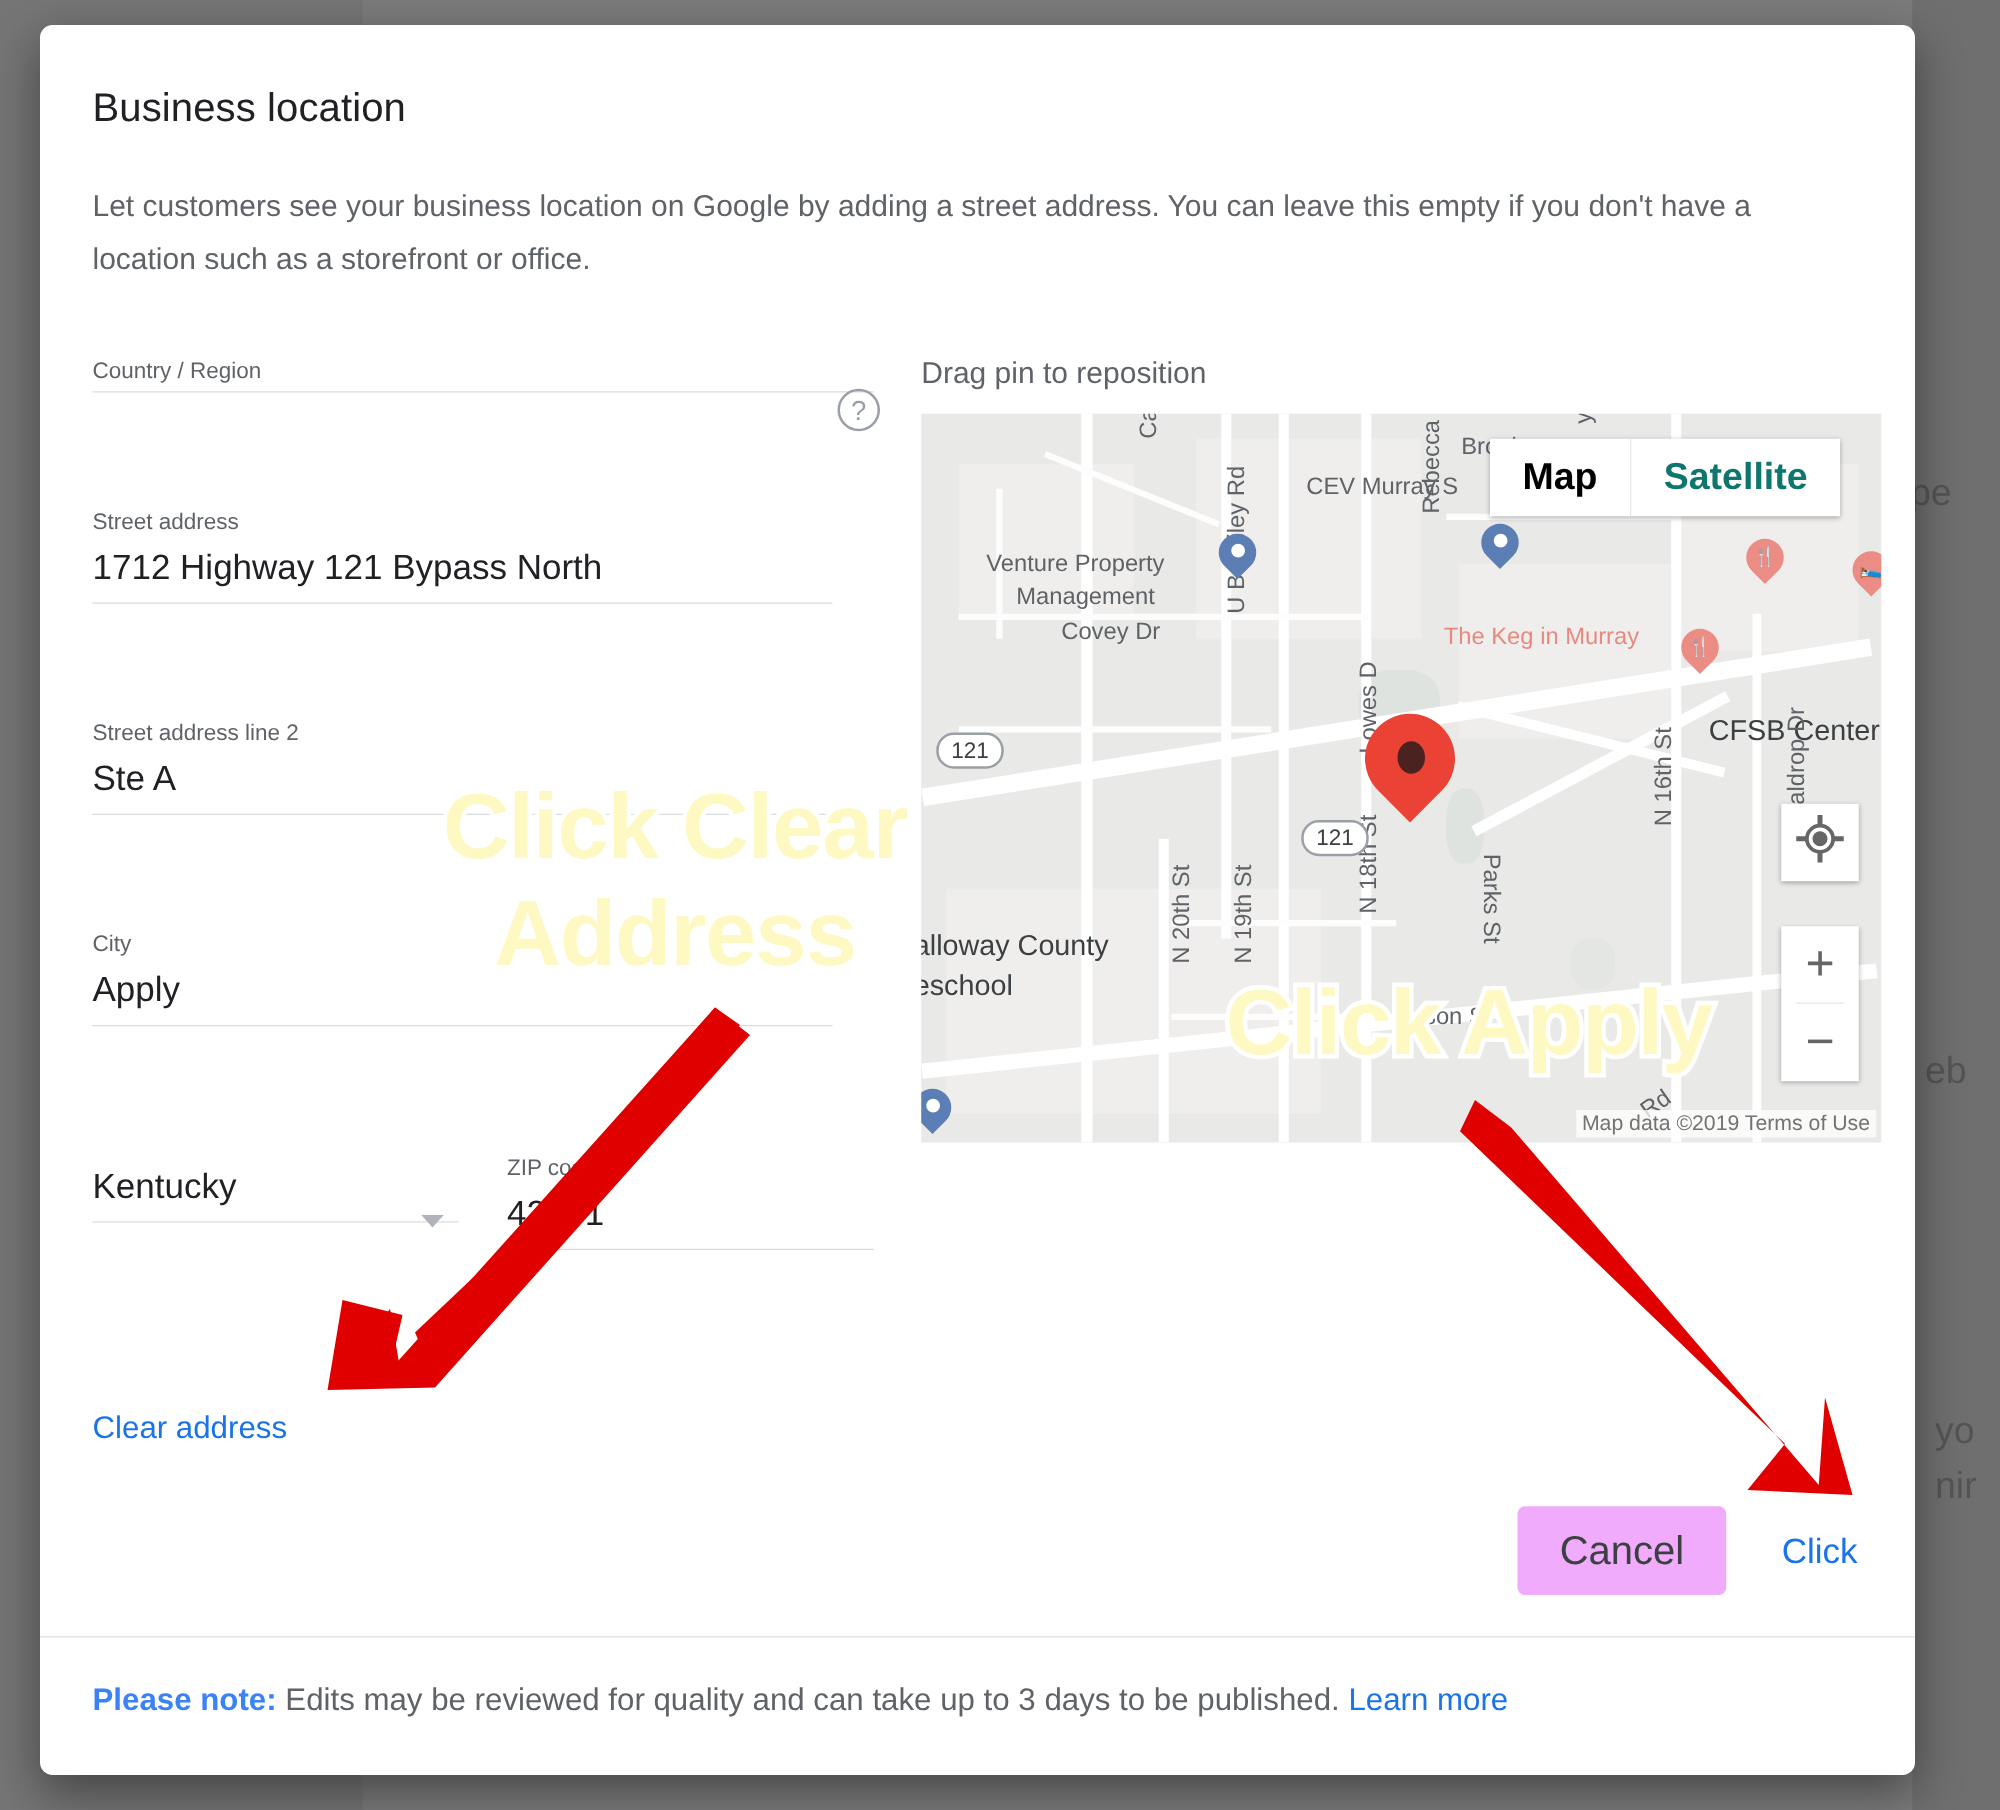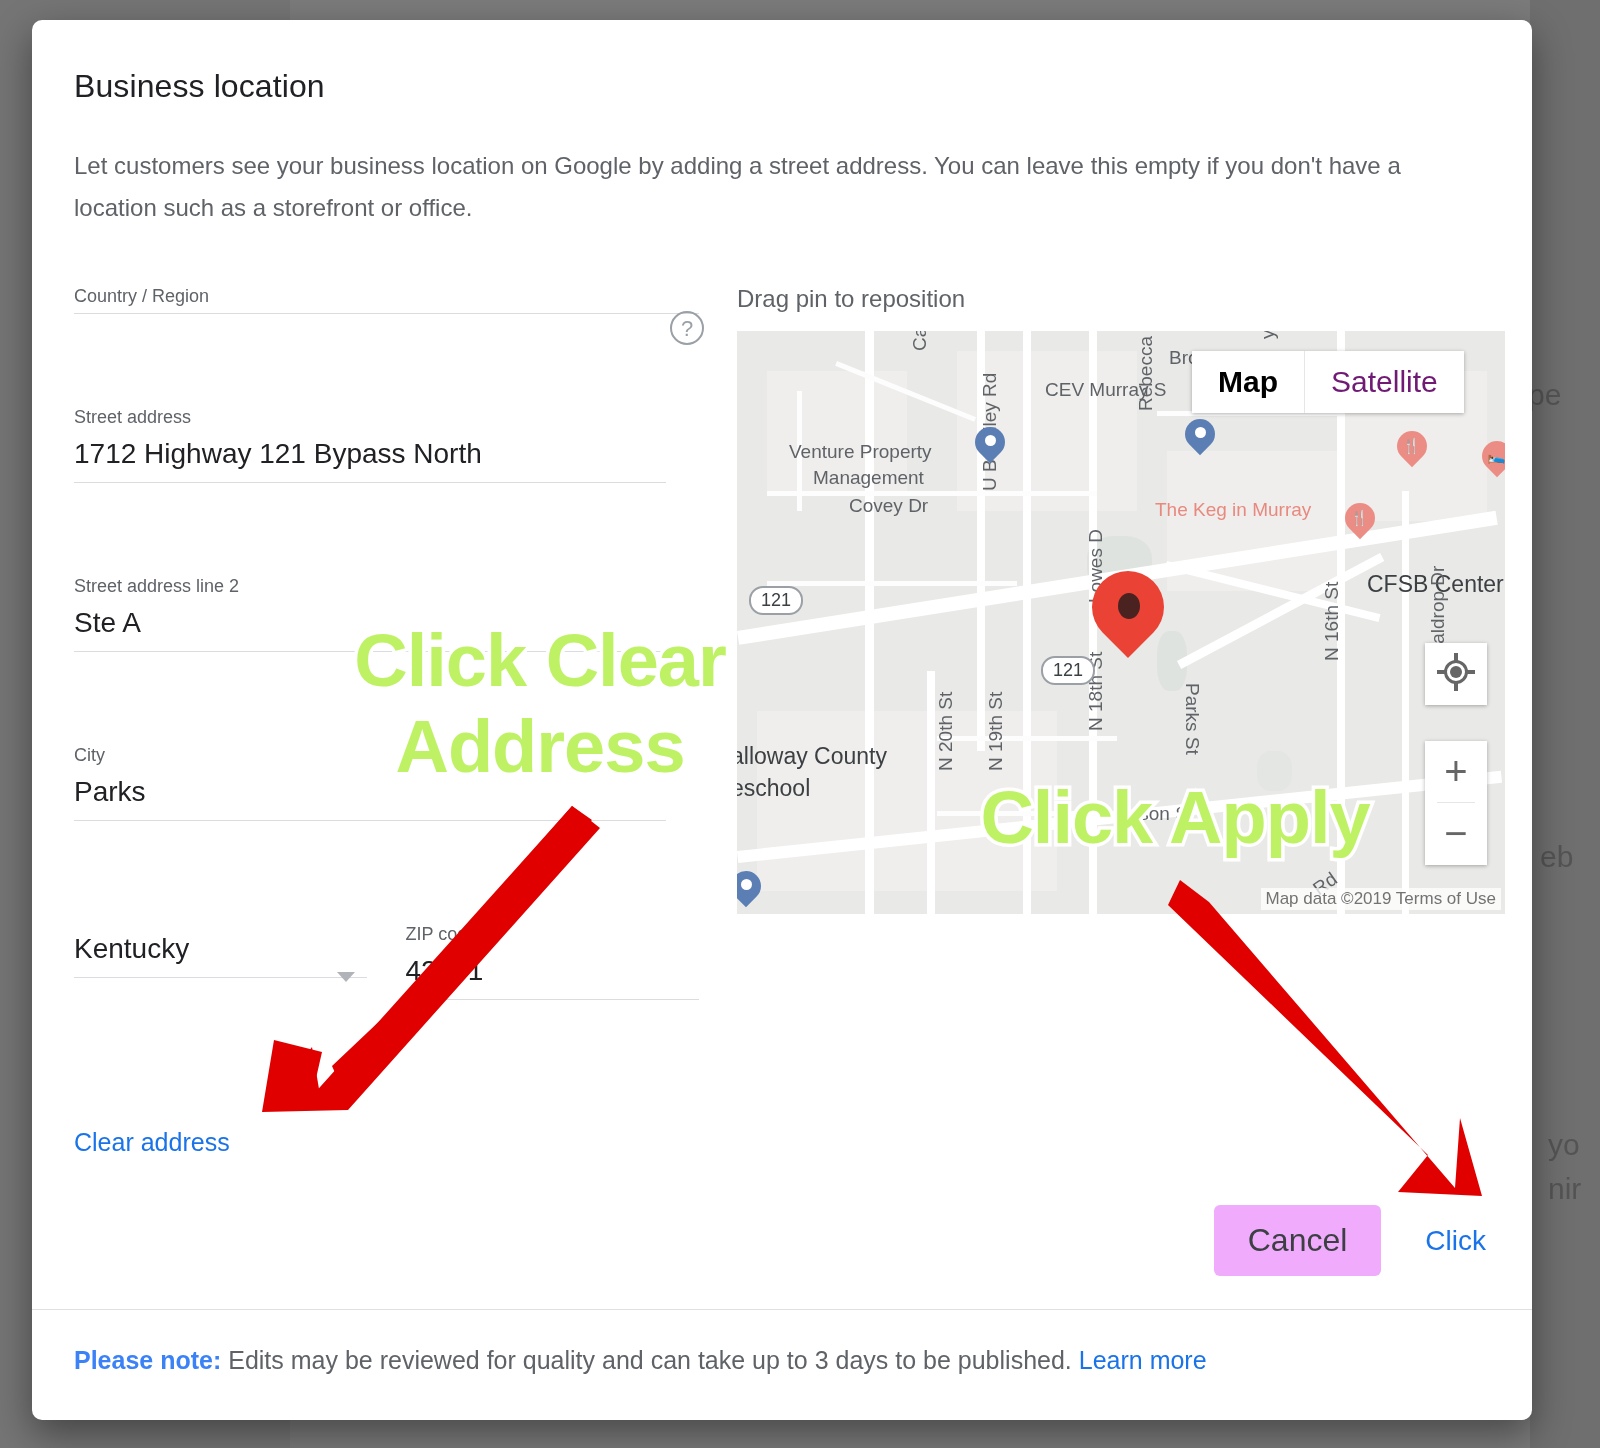--- a/index.html
+++ b/index.html
@@ -104,21 +104,21 @@
   .bigpin .hole{
     position:absolute;left:26px;top:22px;width:22px;height:26px;border-radius:50%;
     background:#4a2220;
   }
 
   .maptype{
     position:absolute;left:455px;top:20px;display:flex;background:#fff;
     box-shadow:0 1px 4px rgba(0,0,0,.3);
   }
   .maptype div{
-    font-size:30px;padding:14px 26px;color:#701a75;
+    font-size:30px;padding:14px 26px;color:#0f766e;font-weight:bold;
   }
   .maptype .active{font-weight:bold;color:#000;border-right:1px solid #e6e6e6;}
 
   .mapctl{
     position:absolute;right:18px;background:#fff;box-shadow:0 1px 4px rgba(0,0,0,.3);
     width:62px;text-align:center;
   }
   .mapctl.locate{top:312px;height:62px;line-height:62px;}
   .mapctl.zoom{top:410px;height:124px;}
   .mapctl.zoom .z{height:61px;line-height:61px;font-size:40px;color:#666;}
@@ -151,21 +151,21 @@
     border-top:1px solid #e0e0e0;
   }
   .footnote .inner{
     position:absolute;left:42px;top:36px;font-size:25px;color:#5f6368;
   }
   .footnote b{color:#3b82f6;}
   .footnote a{color:#1a73e8;text-decoration:none;}
 
   
   .anno{
-    position:absolute;color:#bef264;font-weight:bold;
+    position:absolute;color:#fef9c3;font-weight:bold;
     font-size:74px;line-height:86px;text-align:center;white-space:pre;
     -webkit-text-stroke:7px #ffffff;paint-order:stroke fill;
     letter-spacing:-1px;
   }
   #anno-clear{left:330px;top:618px;width:420px;}
   #anno-apply{left:960px;top:775px;width:430px;}
   svg.arrow{position:absolute;overflow:visible;pointer-events:none;}
 </style>
 </head>
 <body>
@@ -205,21 +205,21 @@
       </div>
 
       <div class="field" style="width:592px;margin-top:92px;">
         <div class="f-label">Street address line 2</div>
         <div class="f-value">Ste A</div>
         <div class="f-underline"></div>
       </div>
 
       <div class="field" style="width:592px;margin-top:92px;">
         <div class="f-label">City</div>
-        <div class="f-value">Parks</div>
+        <div class="f-value">Apply</div>
         <div class="f-underline"></div>
       </div>
 
       <div class="row2" style="margin-top:102px;">
         <div class="cell-state">
           <div class="f-label"></div>
           <div class="f-value">Kentucky</div>
           <div class="f-underline"></div>
           <div class="caret"></div>
         </div>

